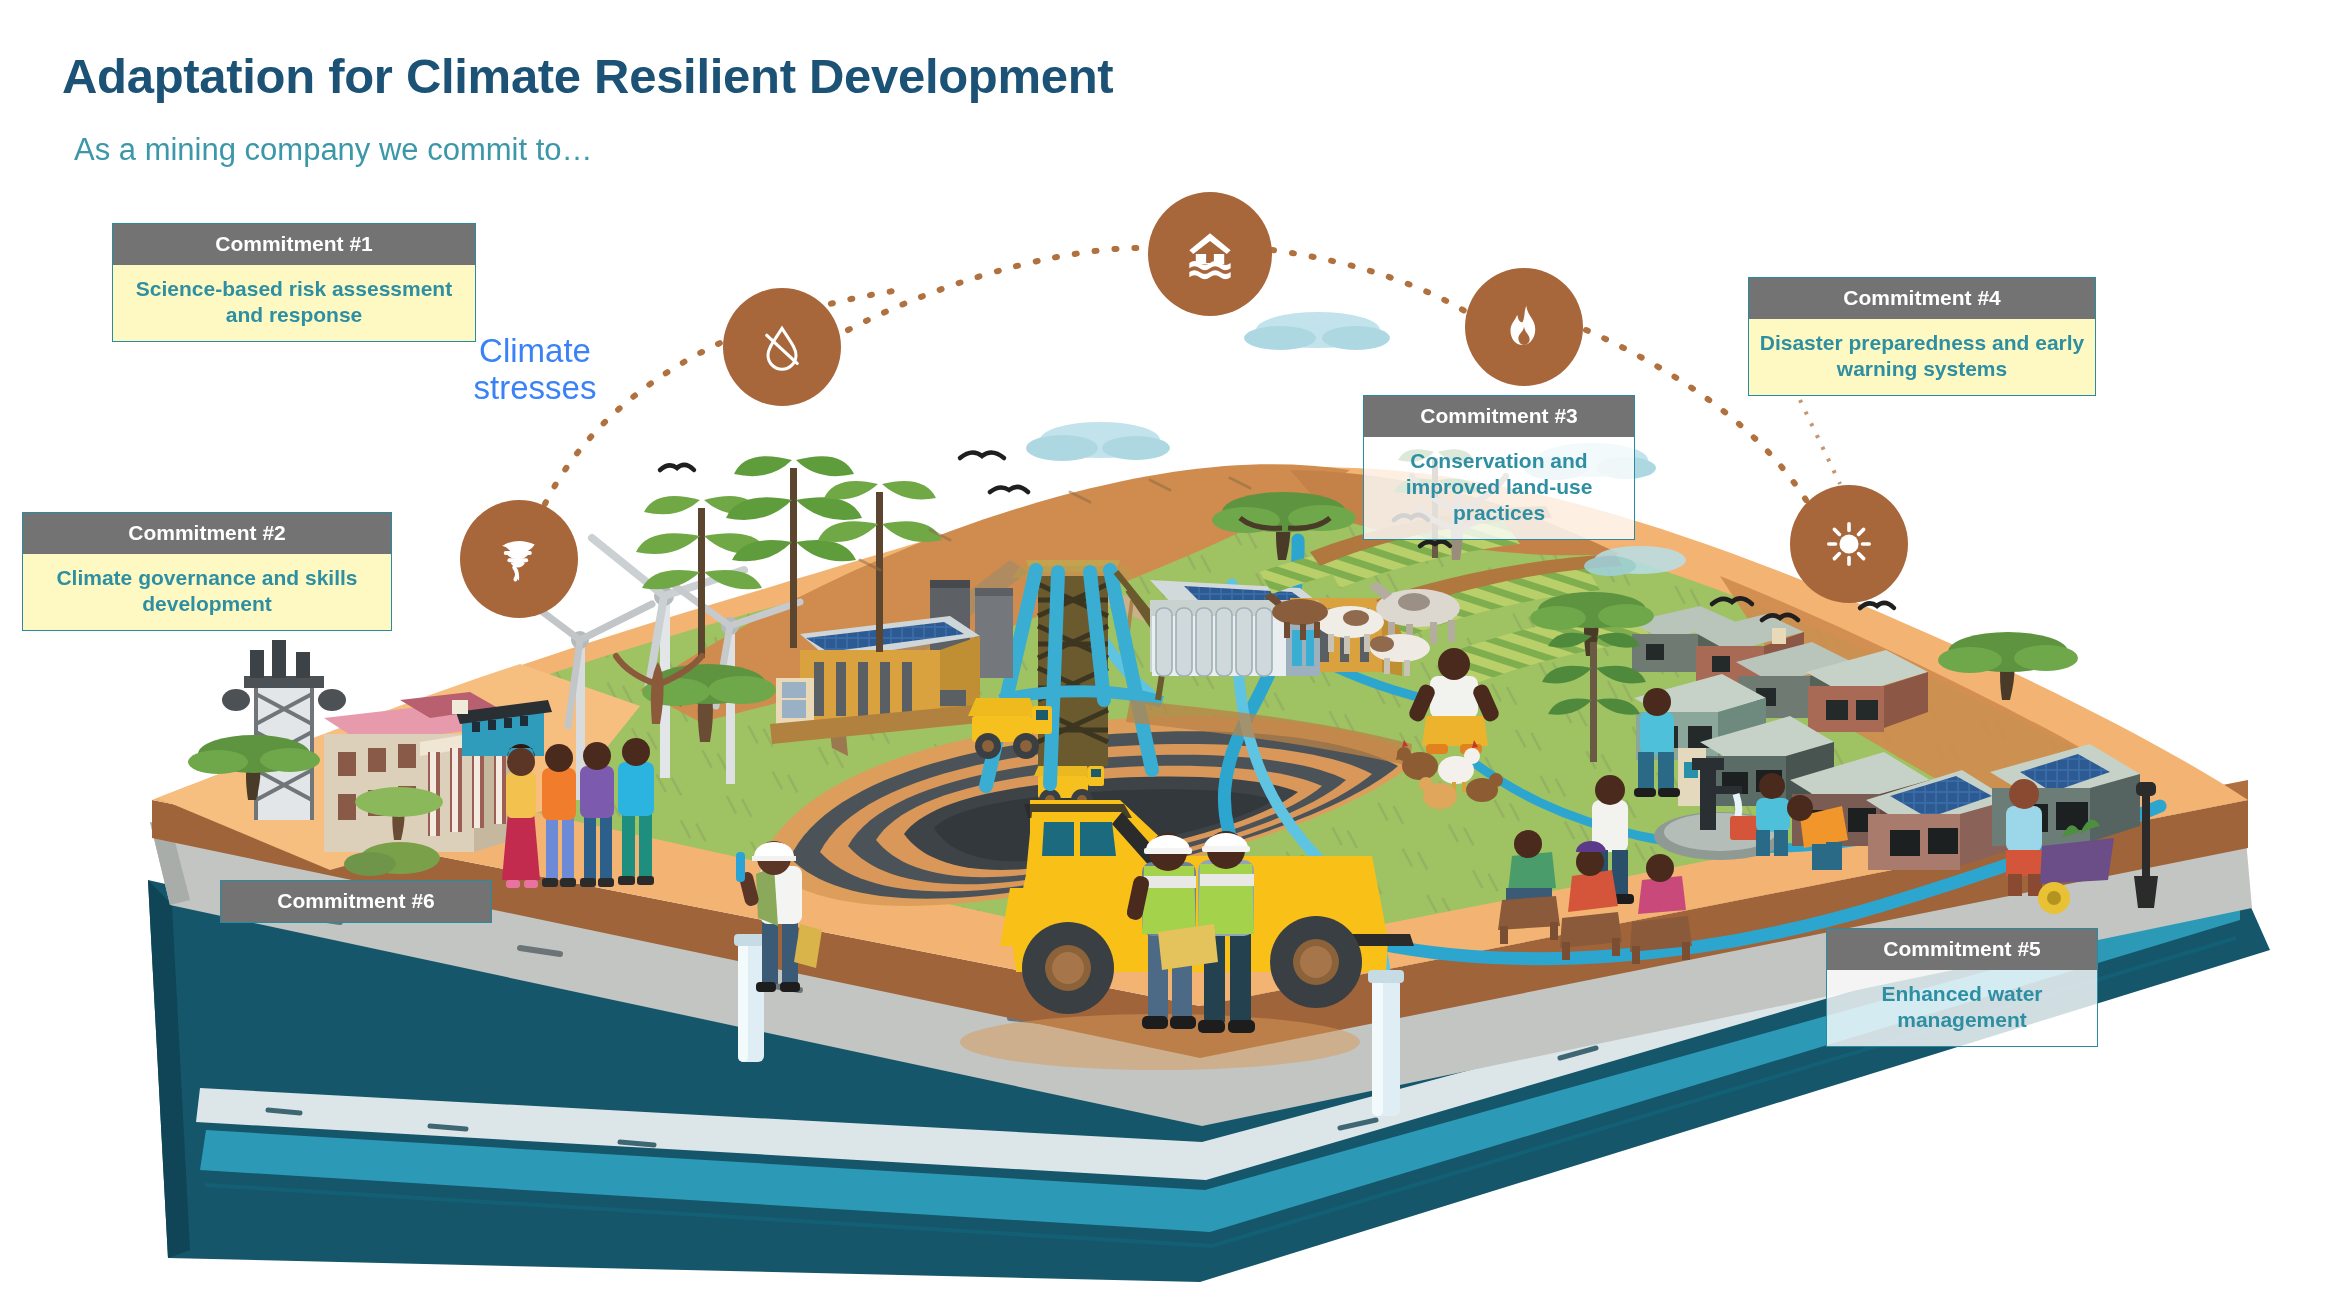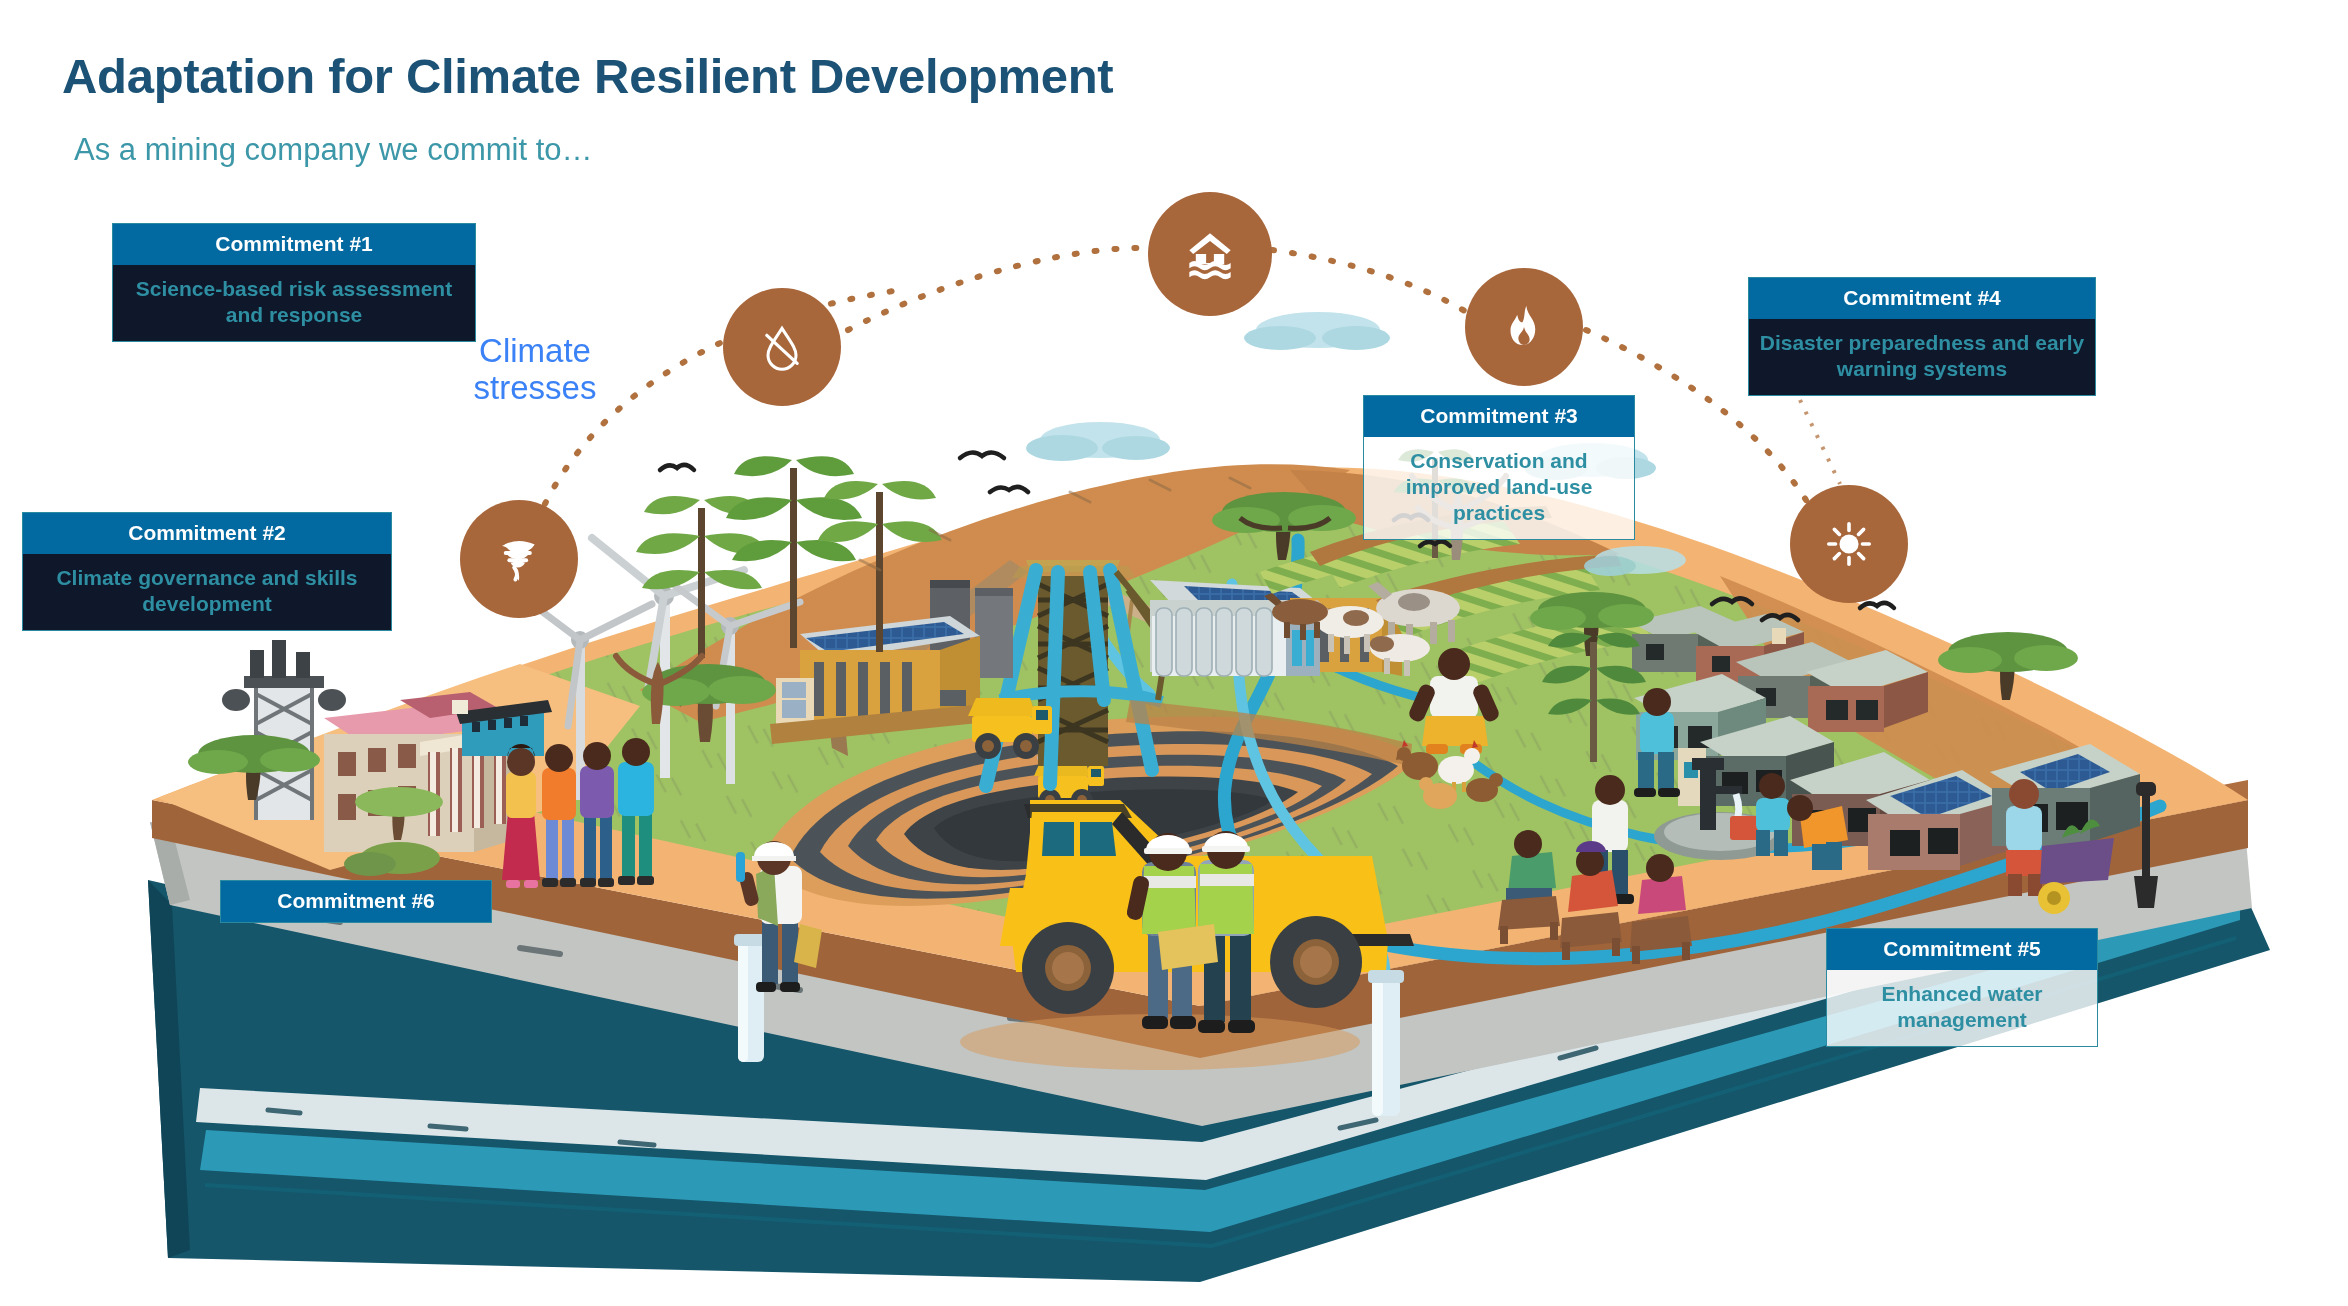--- a/index.html
+++ b/index.html
@@ -19,26 +19,26 @@
   }
   .subtitle {
     position: absolute; left: 74px; top: 132px;
     font-size: 31px; font-weight: 400; color: #3c97a8;
     white-space: nowrap;
   }
 
   
   .card { position: absolute; border: 1.5px solid #2a8ba0; z-index: 40; }
   .card .hd {
-    background: #0369a1; color: #ffffff;
+    background: #737373; color: #ffffff;
     font-size: 21px; font-weight: bold; text-align: center;
     padding: 9px 6px 10px 6px; line-height: 1.05;
   }
   .card .bd {
-    background: #0f172a; color: #2e8fa3;
+    background: #fef9c3; color: #2e8fa3;
     font-size: 21px; font-weight: bold; text-align: center;
     line-height: 1.24; padding: 11px 8px 13px 8px;
   }
   .card.translucent .bd { background: rgba(255,255,255,0.80); }
 
   #card1 { left: 112px;  top: 223px;  width: 364px; }
   #card2 { left: 22px;   top: 512px;  width: 370px; }
   #card3 { left: 1363px; top: 395px;  width: 272px; }
   #card4 { left: 1748px; top: 277px;  width: 348px; }
   #card5 { left: 1826px; top: 928px;  width: 272px; }

